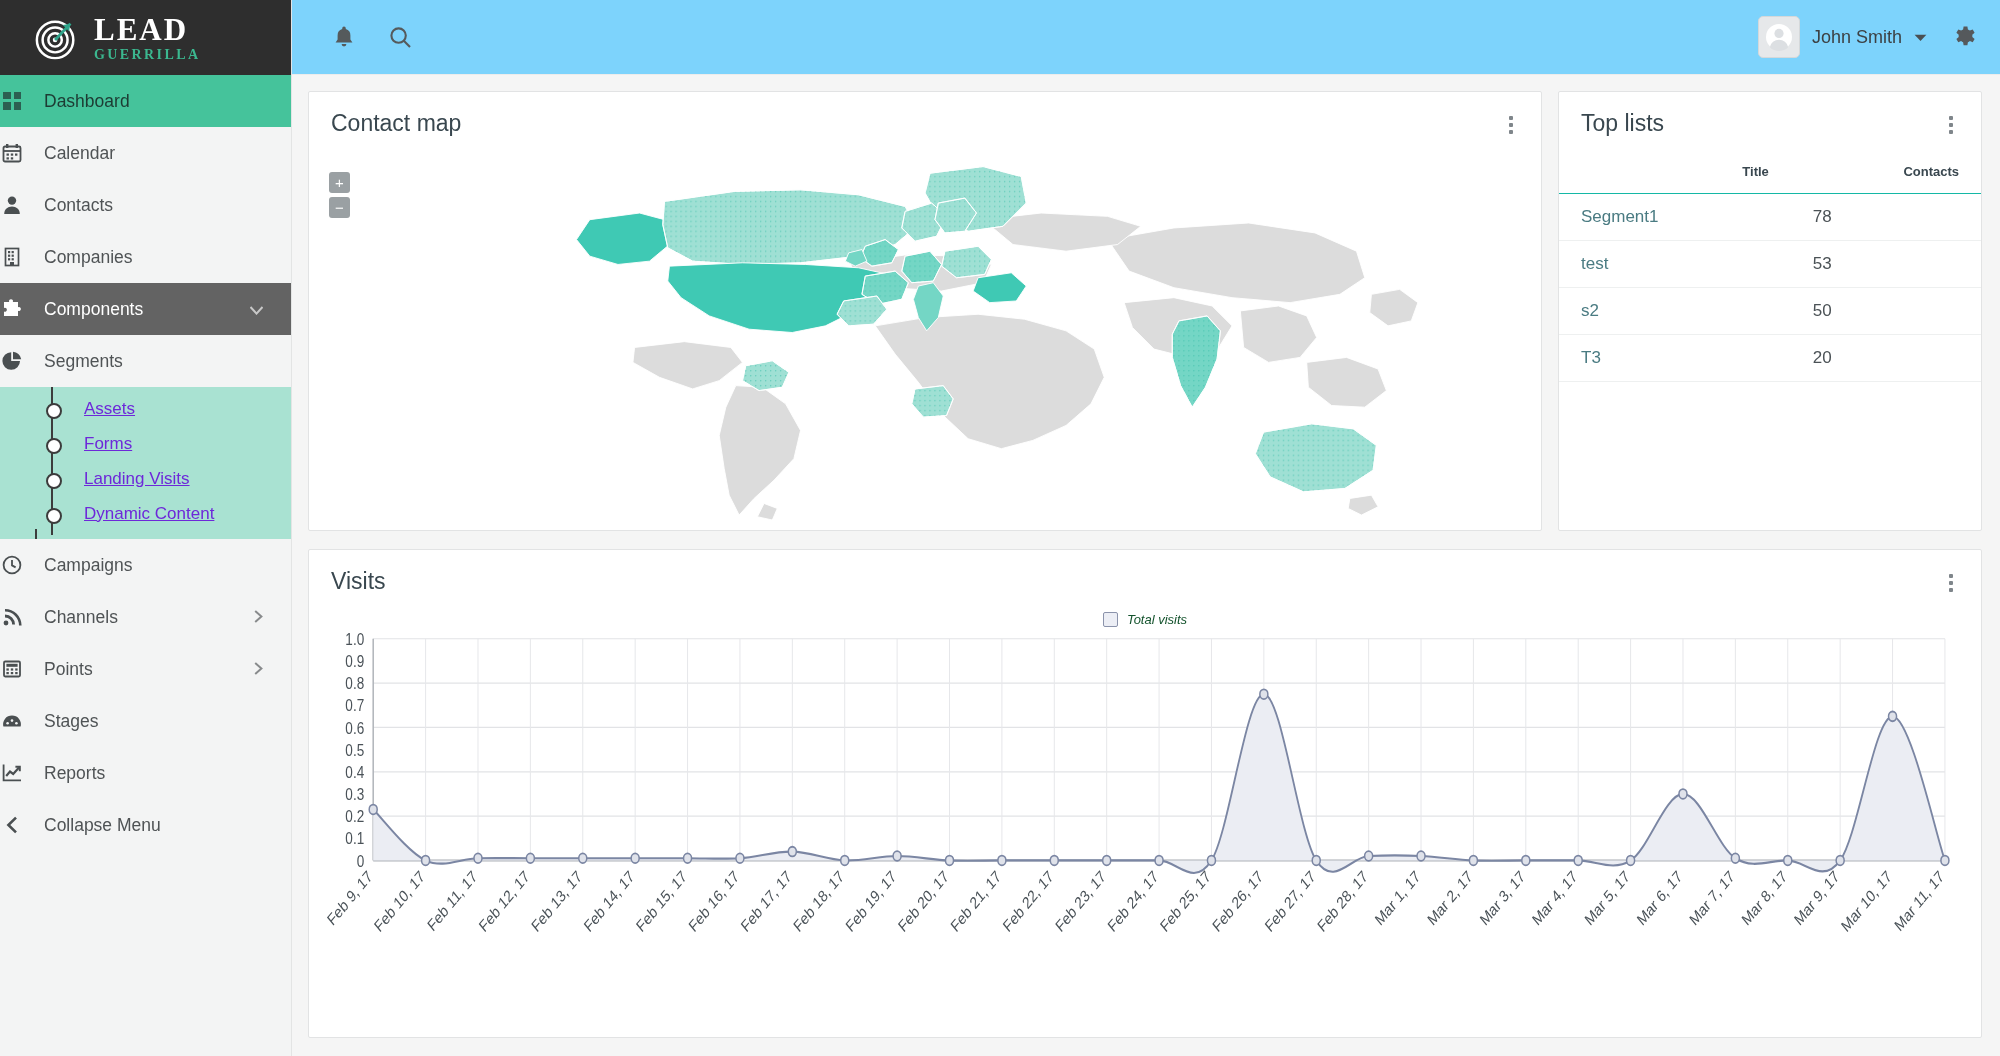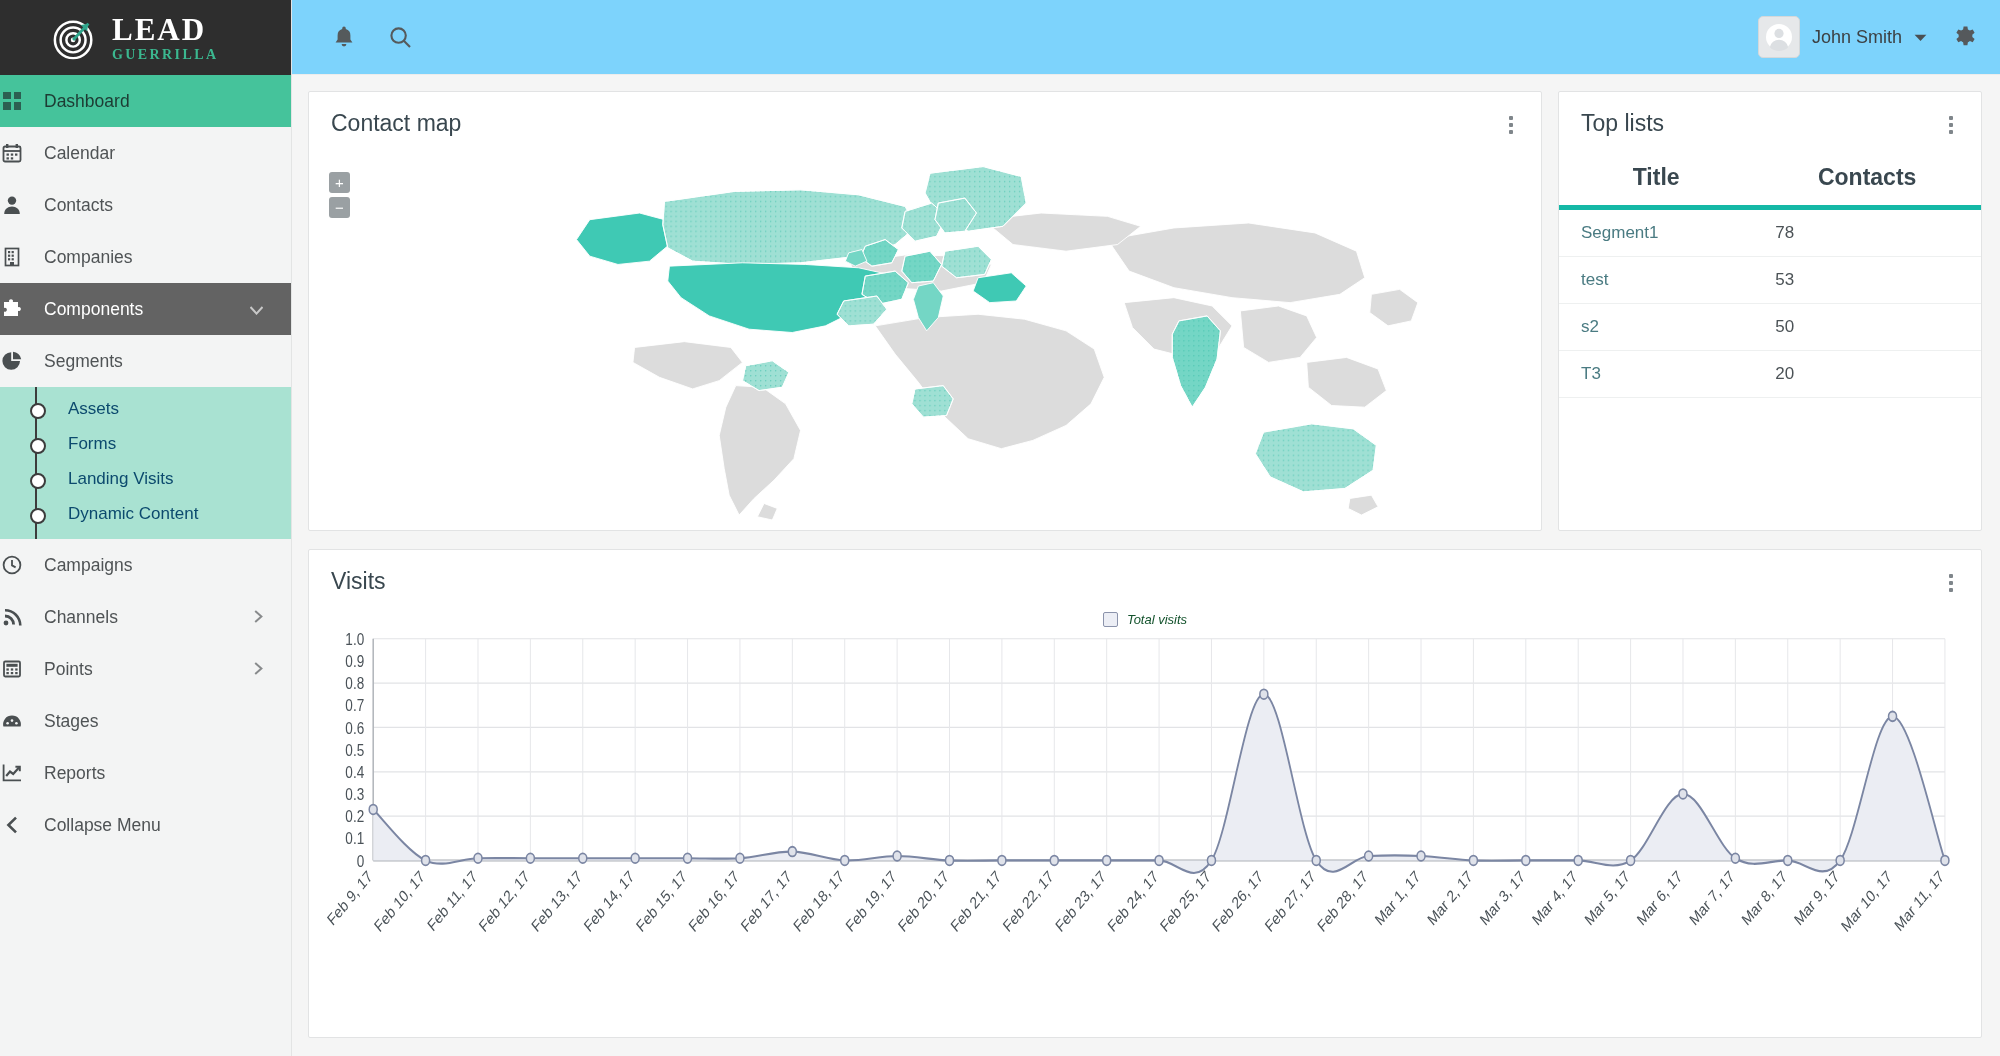--- a/index.html
+++ b/index.html
@@ -14,21 +14,21 @@
   
   .sidebar {
     width: 292px; min-width: 292px; height: 1056px;
     background: #f3f4f4;
     display: flex; flex-direction: column;
     border-right: 1px solid #e3e4e4;
   }
   .brand {
     height: 75px; background: #2e2e2e;
     display: flex; align-items: center; gap: 14px;
-    padding-left: 52px;
+    padding-left: 34px;
   }
   .brand-logo { width: 46px; height: 46px; flex: none; }
   .brand-text { display: flex; flex-direction: column; line-height: 1; }
   .brand-lead {
     font-family: "Liberation Serif", serif; font-weight: bold;
     font-size: 31px; color: #ffffff; letter-spacing: 2px;
   }
   .brand-guerrilla {
     font-family: "Liberation Serif", serif; font-weight: bold;
     font-size: 14px; color: #3bb78f; letter-spacing: 2.4px; margin-top: 3px;
@@ -45,22 +45,22 @@
     color: #4a4f51;
   }
   .nav-item.active { background: #45c39b; color: #1d3b33; }
   .nav-item.active .ico { color: #2c5f52; }
   .nav-item.open { background: #636363; color: #ffffff; }
   .nav-item.open .ico { color: #ffffff; }
   .nav-item .caret-r, .nav-item .caret-d { margin-left: auto; margin-right: 28px; opacity: .65; }
   .submenu { background: #a9e2d2; padding: 4px 0 8px 0; position: relative; }
   .submenu-item {
     display: flex; align-items: center; height: 35px;
-    padding-left: 24px; gap: 20px; cursor: pointer;
-    color: #0c4a6e; font-size: 17px; position: relative;
+    padding-left: 40px; gap: 20px; cursor: pointer;
+    color: #6d28d9; font-size: 17px; position: relative; text-decoration: underline;
   }
   .sub-dot { width: 24px; height: 35px; flex: none; position: relative; }
   .sub-dot:before {
     content: ""; position: absolute; left: 11px; top: -4px; bottom: -4px;
     width: 2px; background: #3c3c3c;
   }
   .sub-dot:after {
     content: ""; position: absolute; left: 6px; top: 50%; margin-top: -6px;
     width: 12px; height: 12px; border-radius: 50%;
     background: #ffffff; border: 2px solid #3c3c3c;
@@ -115,22 +115,22 @@
     width: 21px; height: 21px; border: none; border-radius: 3px;
     background: #9aa0a3; color: #fff; font-size: 15px; line-height: 1;
     cursor: pointer; display: flex; align-items: center; justify-content: center;
     font-family: "Liberation Sans", sans-serif; padding: 0;
   }
   .map-svg { position: absolute; left: 0; top: 0; width: 100%; height: 100%; }
 
   .lists-panel { width: 424px; min-width: 424px; }
   .lists-table { width: 100%; border-collapse: collapse; margin-top: 16px; }
   .lists-table th {
-    text-align: center; font-size: 23px; color: #39474f; font-weight: bold;
-    padding: 8px 22px 14px 22px; border-bottom: 5px solid #14b8a6;
+    text-align: right; font-size: 13px; color: #39474f; font-weight: bold;
+    padding: 8px 22px 14px 22px; border-bottom: 1px solid #14b8a6;
   }
   .lists-table td {
     font-size: 17px; color: #4b5256; padding: 13px 22px;
     border-bottom: 1px solid #eef0f0;
   }
   .lists-table td.link { color: #4a7b82; cursor: pointer; }
 
   .visits-panel { flex: 1; min-height: 0; }
   .chart-area { flex: 1; position: relative; padding: 0 18px 6px 8px; min-height: 0; }
   .legend {

